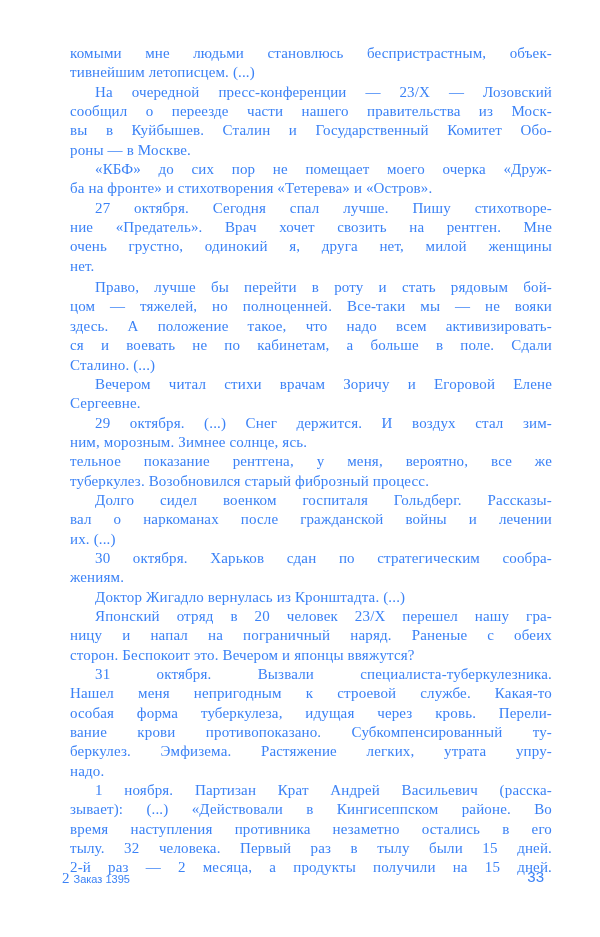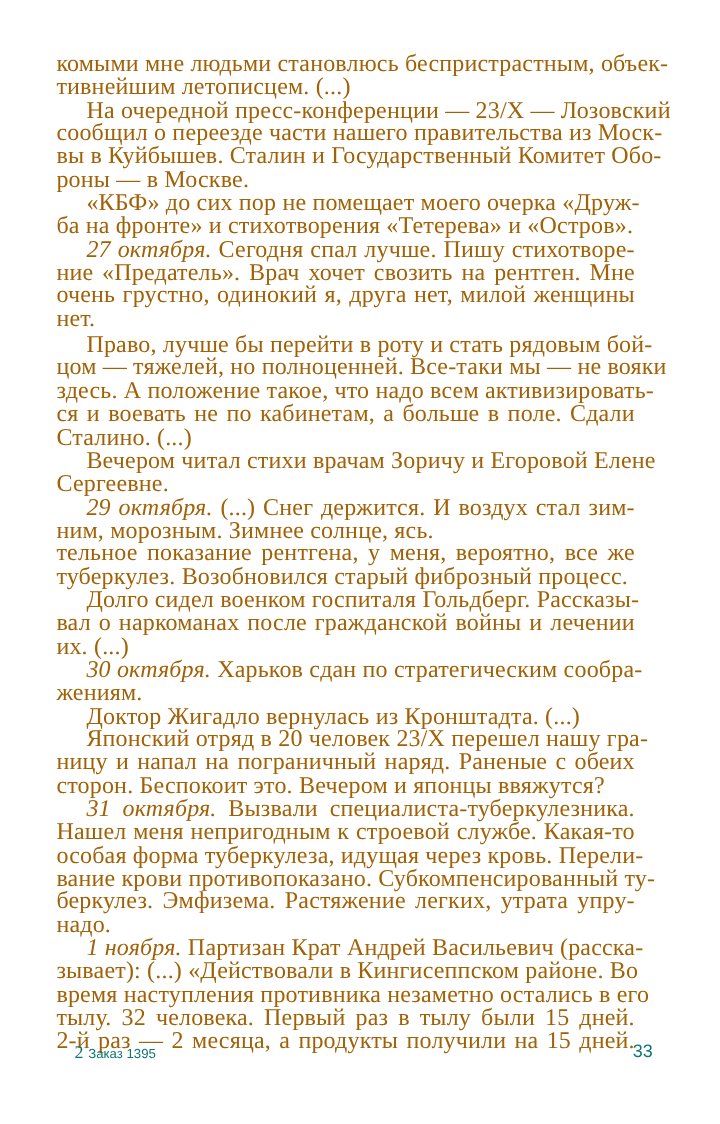--- a/index.html
+++ b/index.html
@@ -1,30 +1,30 @@
 <!DOCTYPE html>
 <html><head>
 <meta charset="utf-8">
 <style>
   html, body { margin:0; padding:0; background:#ffffff; }
   body { width:600px; height:937px; position:relative; overflow:hidden; }
   .page {
-    position:absolute; left:47px; top:44px; width:482px;
+    position:absolute; left:70px; top:44px; width:482px;
     font-family: "Liberation Serif", "DejaVu Serif", serif;
-    font-size:20px; line-height:19.35px; color:#a16207;
+    font-size:15px; line-height:19.35px; color:#3b82f6;
     letter-spacing:0.15px;
   }
   .line { display:block; white-space:nowrap; text-align:justify; text-align-last:justify; height:19.35px; }
   .line.last { text-align-last:left; }
   .line.indent { padding-left:25px; }
   .gap { height:2px; }
-  .date { font-style:italic; }
+  .date { }
   .footer {
     position:absolute; left:62px; top:870px; width:482px; height:20px;
-    font-family: "Liberation Sans", "DejaVu Sans", sans-serif; color:#0f766e;
+    font-family: "Liberation Sans", "DejaVu Sans", sans-serif; color:#3b82f6;
   }
   .footer-sig { position:absolute; left:0; top:0; font-size:11px; }
   .footer-sig .n { font-size:15px; font-family:"Liberation Serif", serif; margin-right:4px; }
   .footer-page { position:absolute; right:0; top:-2px; font-size:15px; font-weight:normal; }
 </style>
 </head>
 <body>
 
 <div class="page">
 

